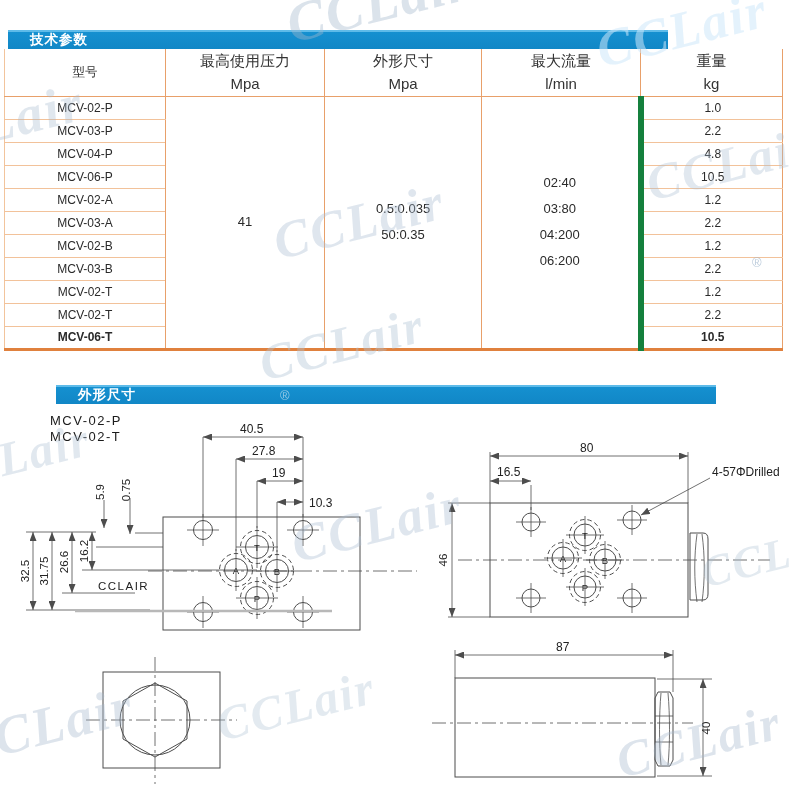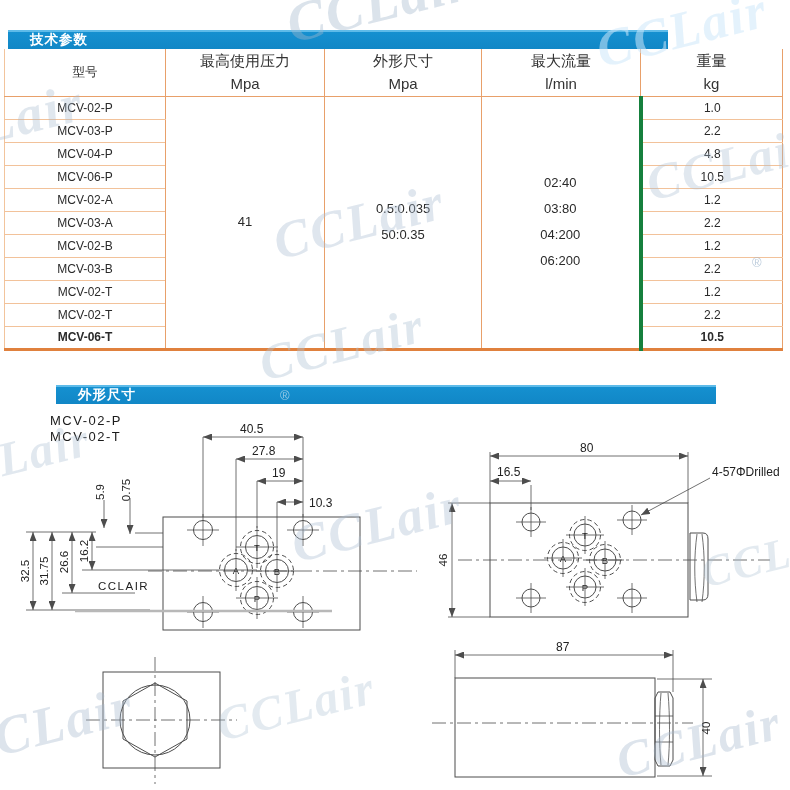--- a/index.html
+++ b/index.html
@@ -25,21 +25,21 @@
   thead tr{height:47px;}
   thead th{border-bottom:1px solid #e8a06a;vertical-align:middle;}
   th.sep,td.sep{border-left:1px solid #e8a06a;}
   .th-line{height:23px;line-height:23px;font-size:15px;color:#333;}
   .th-single{line-height:46px;font-size:12.5px;color:#333;}
   tbody tr{height:23px;}
   tbody td{font-size:12px;}
   td.model-cell,td.weight-cell{border-bottom:1px solid #f2c29a;}
   tbody tr:last-child td{border-bottom:none;font-weight:bold;}
   td.model-cell{border-right:1px solid #e8a06a;}
-  td.weight-cell{border-left:4px solid #15803d;}
+  td.weight-cell{border-left:6px solid #15803d;}
   td.merged{vertical-align:middle;border-left:1px solid #e8a06a;border-right:1px solid #e8a06a;}
   td.merged div{line-height:26px;font-size:13px;}
   
   #drawings{position:absolute;left:0;top:405px;}
   .ln{stroke:#4d4d4d;stroke-width:1;fill:none;}
   .dl{stroke:#4d4d4d;stroke-width:0.8;fill:none;}
   .dim{marker-start:url(#ar);marker-end:url(#ar);}
   .cl{stroke:#4d4d4d;stroke-width:0.8;fill:none;stroke-dasharray:14 4 3 4;}
   .dash{stroke-dasharray:4.5 3;}
   .gray{stroke:#b8b8b8;stroke-width:2.5;}

